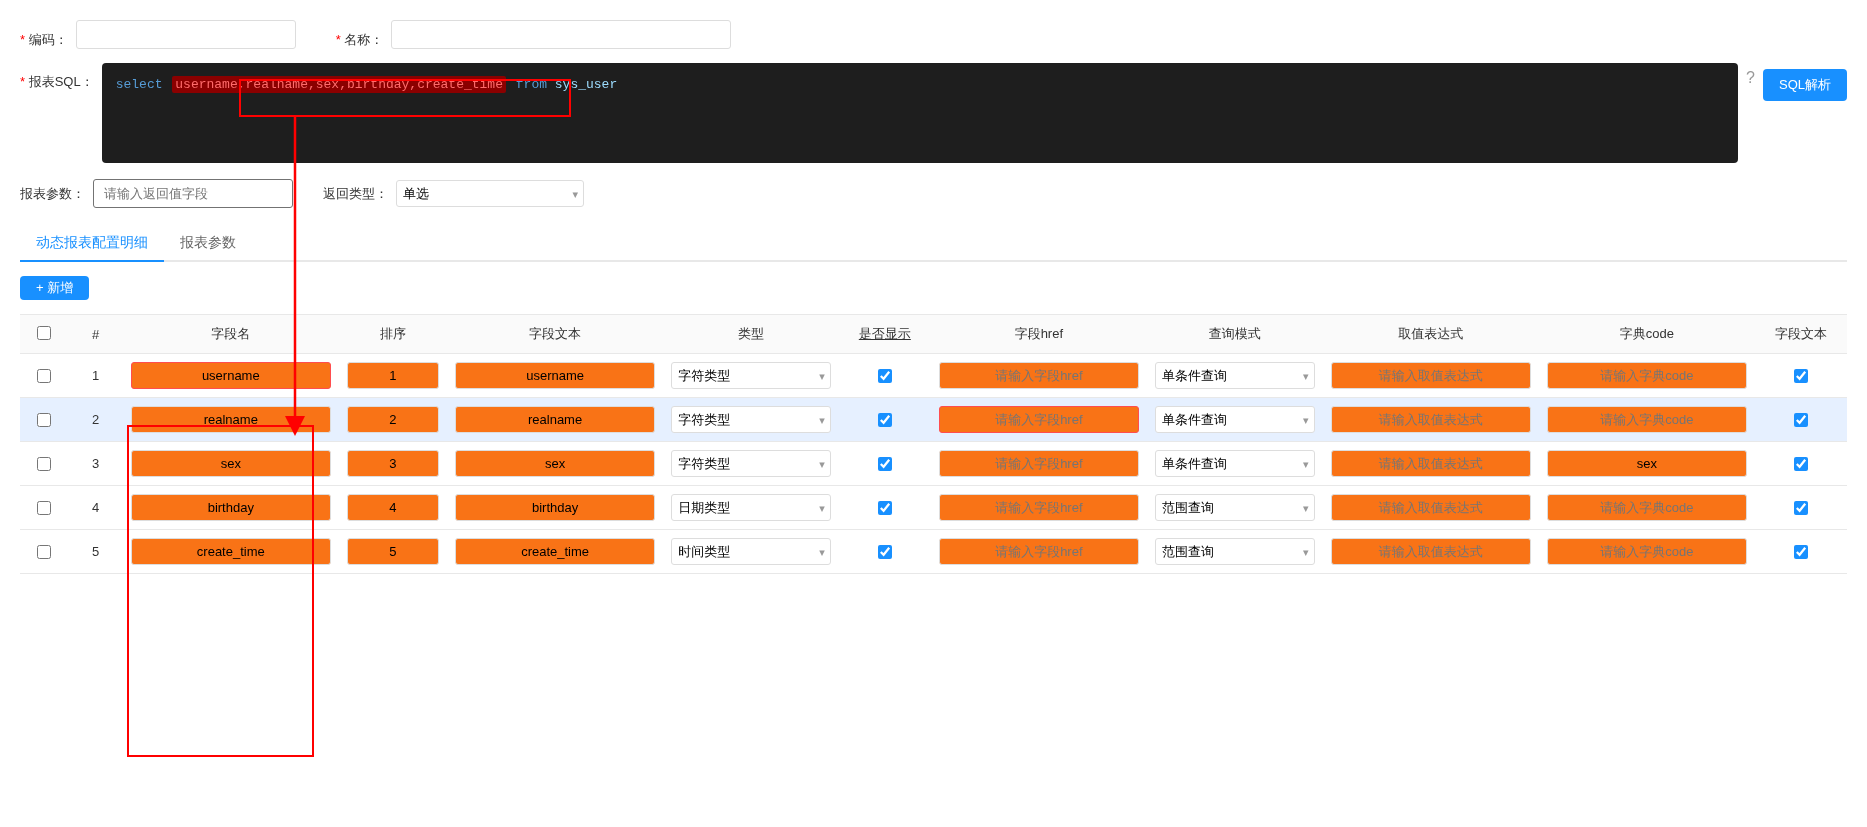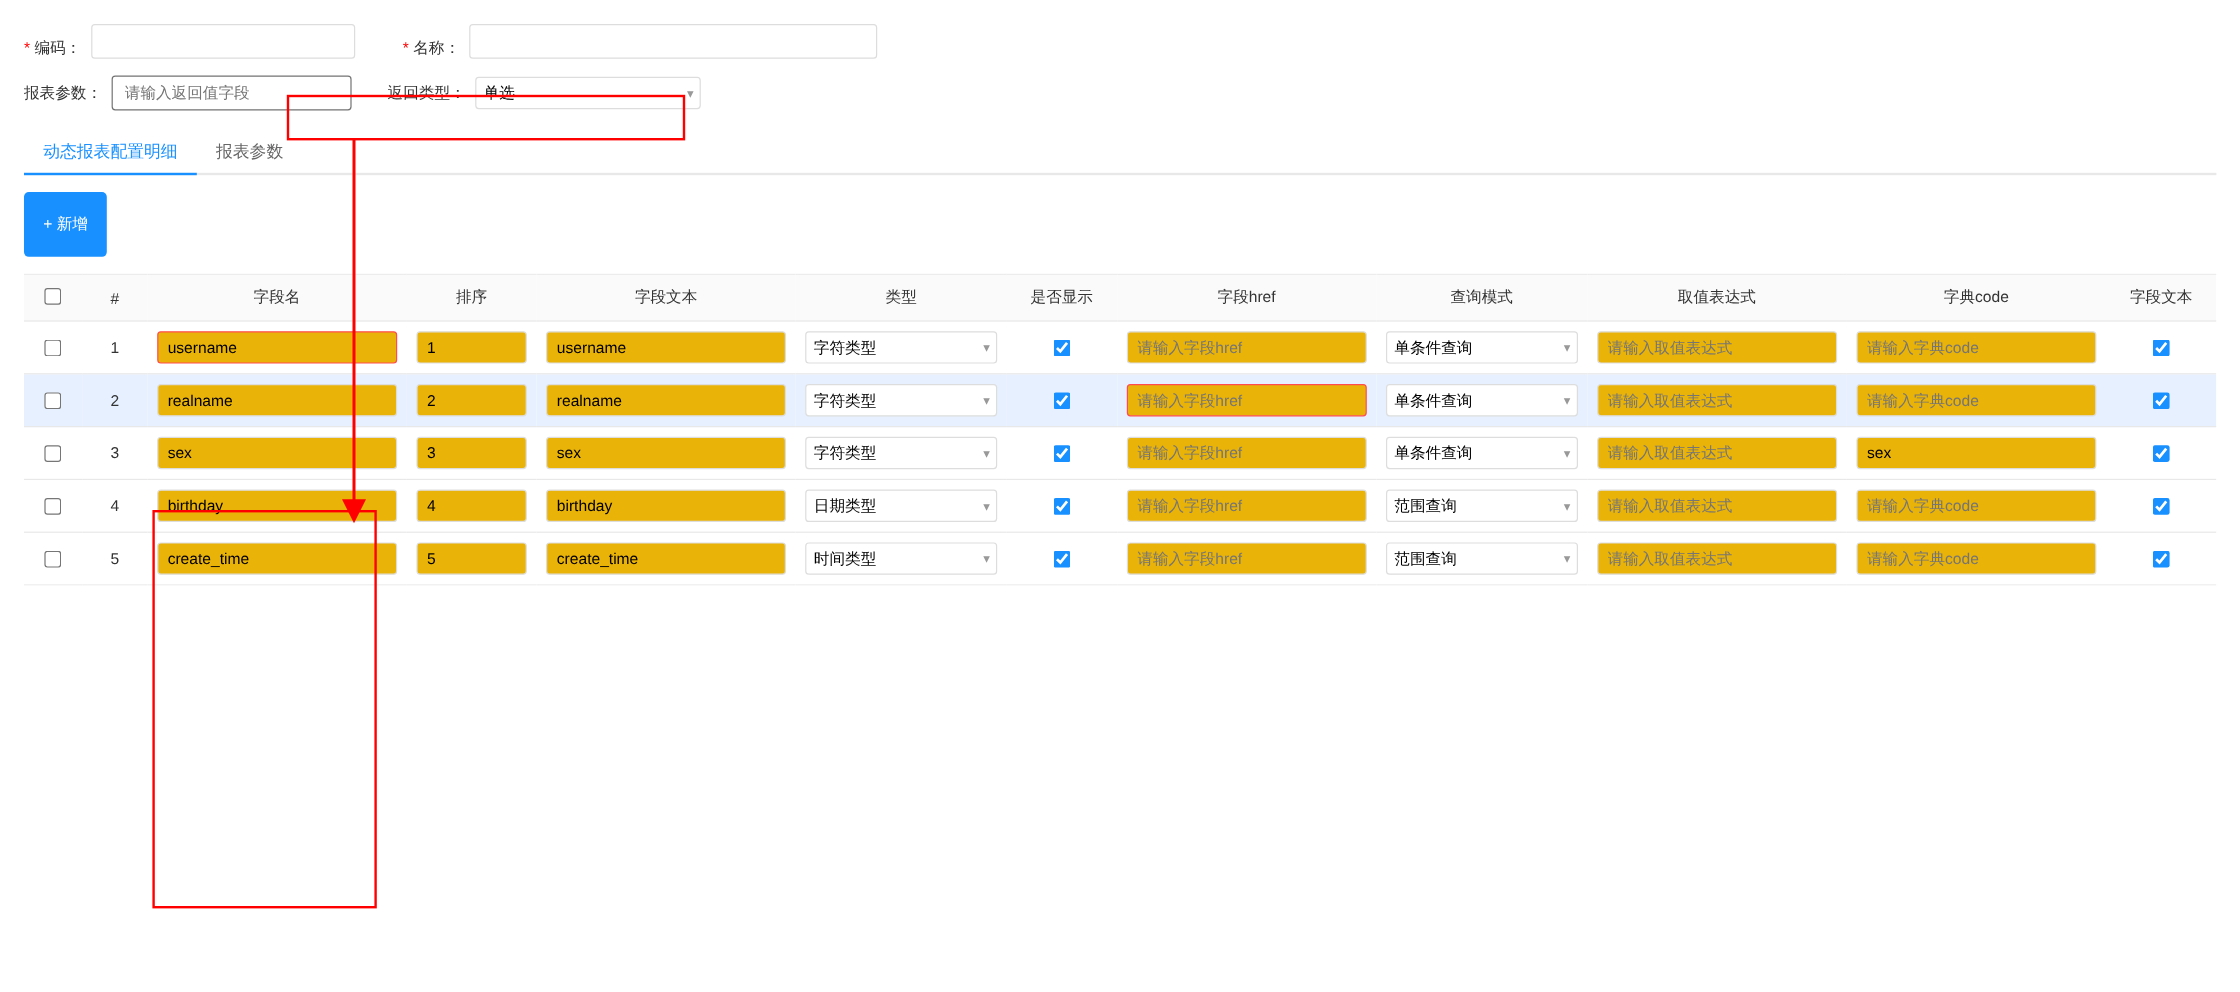--- a/index.html
+++ b/index.html
@@ -25,50 +25,50 @@
     .return-row { display: flex; align-items: center; margin-bottom: 18px; gap: 30px; }
     .return-item { display: flex; align-items: center; gap: 8px; }
     .return-label { color: #333; white-space: nowrap; }
     .return-input { border: 1px solid #737373; border-radius: 3px; padding: 6px 10px; font-size: 13px; width: 200px; outline: none; color: #bbb; }
 
     .tabs { display: flex; border-bottom: 2px solid #e8e8e8; margin-bottom: 14px; }
     .tab-item { padding: 8px 16px; cursor: pointer; font-size: 14px; color: #666; border-bottom: 2px solid transparent; margin-bottom: -2px; }
     .tab-item.active { color: #1890ff; border-bottom: 2px solid #1890ff; font-weight: 500; }
 
     .toolbar { margin-bottom: 14px; }
-    .btn-add { background: #1890ff; color: #fff; border: none; border-radius: 4px; padding: 18px 16px; font-size: 13px; cursor: pointer; display: flex; align-items: center; gap: 4px; }
+    .btn-add { background: #1890ff; color: #fff; border: none; border-radius: 4px; padding: 3px 16px; font-size: 13px; cursor: pointer; display: flex; align-items: center; gap: 4px; }
 
     .table-wrapper { width: 100%; overflow-x: auto; }
     table { width: 100%; border-collapse: collapse; font-size: 13px; }
     thead tr { background: #fafafa; }
     thead th { padding: 10px 8px; text-align: center; border-bottom: 1px solid #e8e8e8; border-top: 1px solid #e8e8e8; color: #333; font-weight: 500; white-space: nowrap; }
     tbody tr { border-bottom: 1px solid #e8e8e8; }
     tbody tr.selected-row { background: #e6f0ff; }
     tbody td { padding: 8px 8px; text-align: center; vertical-align: middle; }
 
-    .cell-input { border: 1px solid #ddd; border-radius: 3px; padding: 5px 8px; font-size: 13px; width: 100%; outline: none; background: #eab308; }
+    .cell-input { border: 1px solid #ddd; border-radius: 3px; padding: 5px 8px; font-size: 13px; width: 100%; outline: none; background: #f97316; text-align: center; }
     .cell-input.highlighted { border: 1px solid #ff4d4f; }
 
     .cell-select { border: 1px solid #ddd; border-radius: 3px; padding: 5px 6px; font-size: 13px; width: 100%; outline: none; background: #fff; appearance: none; -webkit-appearance: none; cursor: pointer; }
     .select-wrapper { position: relative; display: inline-block; width: 100%; }
     .select-wrapper::after { content: '▾'; position: absolute; right: 6px; top: 50%; transform: translateY(-50%); color: #999; pointer-events: none; font-size: 11px; }
 
     .checkbox-cell { display: flex; justify-content: center; align-items: center; }
     input[type="checkbox"] { width: 14px; height: 14px; cursor: pointer; }
     .checkbox-blue { accent-color: #1890ff; }
 
     .page-wrapper { position: relative; }
 
     .col-checkbox { width: 36px; }
     .col-num { width: 40px; }
     .col-fieldname { width: 160px; }
     .col-sort { width: 80px; }
     .col-fieldtext { width: 160px; }
     .col-type { width: 130px; }
-    .col-show { width: 60px; }
+    .col-show { width: 60px; text-decoration: underline; }
     .col-href { width: 160px; }
     .col-query { width: 130px; }
     .col-expr { width: 160px; }
     .col-dict { width: 160px; }
     .col-isquery { width: 60px; }
   </style>
 </head>
 <body>
 
 <div class="page-wrapper">
@@ -82,20 +82,37 @@
         <input class="form-input" type="text" style="width: 220px;">
       </div>
       <div class="form-item">
         <label class="form-label">
           <span style="color:red">*</span> 名称：
         </label>
         <input class="form-input" type="text" style="width: 340px;">
       </div>
     </div>
 
+    <div class="sql-row">
+      <label class="form-label sql-label">
+        <span style="color:red">*</span> 报表SQL：
+      </label>
+      <div class="sql-editor-wrapper">
+        <div class="sql-editor-text">
+          <span class="sql-keyword">select</span>
+          <span style="color:#ff6b6b; background:#8b0000; padding:1px 3px; border-radius:2px; margin:0 2px;">username,realname,sex,birthday,create_time</span>
+          <span class="sql-keyword"> from</span>
+          <span class="sql-table"> sys_user</span>
+        </div>
+      </div>
+      <div class="sql-actions">
+        <span class="help-icon">?</span>
+        <button class="btn-sql">SQL解析</button>
+      </div>
+    </div>
 
     <div class="return-row">
       <div class="return-item">
         <label class="return-label">报表参数：</label>
         <input class="return-input" type="text" placeholder="请输入返回值字段" style="">
       </div>
       <div class="return-item">
         <label class="return-label">返回类型：</label>
         <div class="select-wrapper" style="width:188px;">
           <select class="cell-select">

